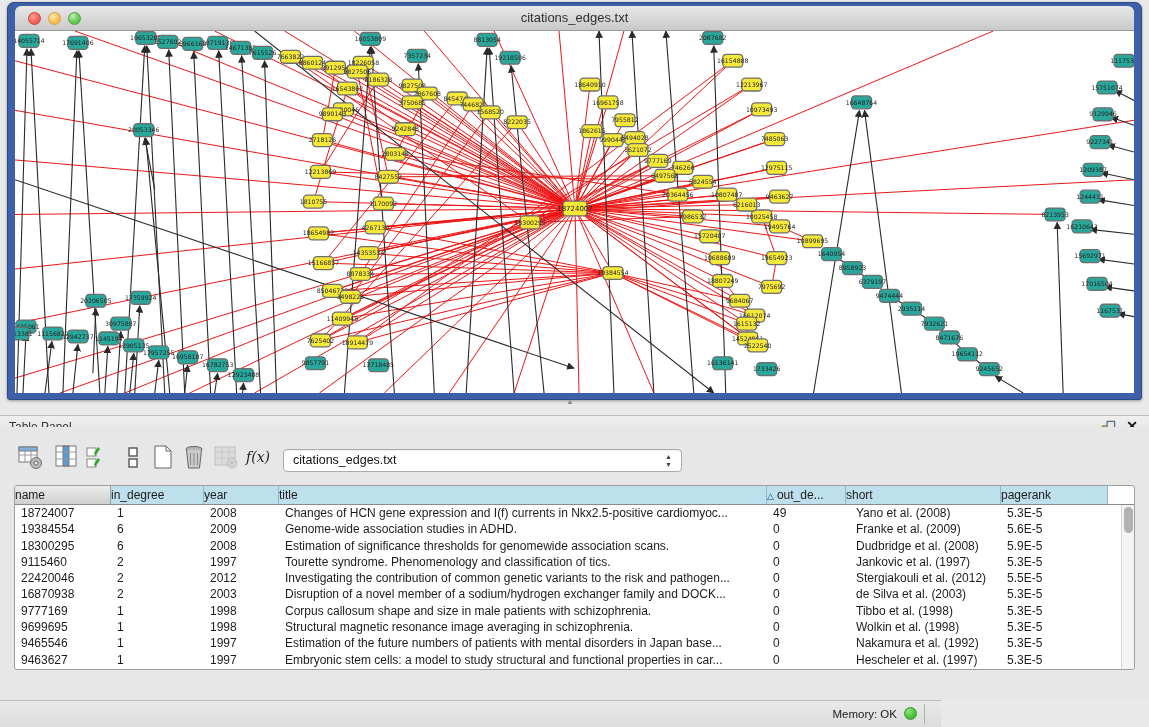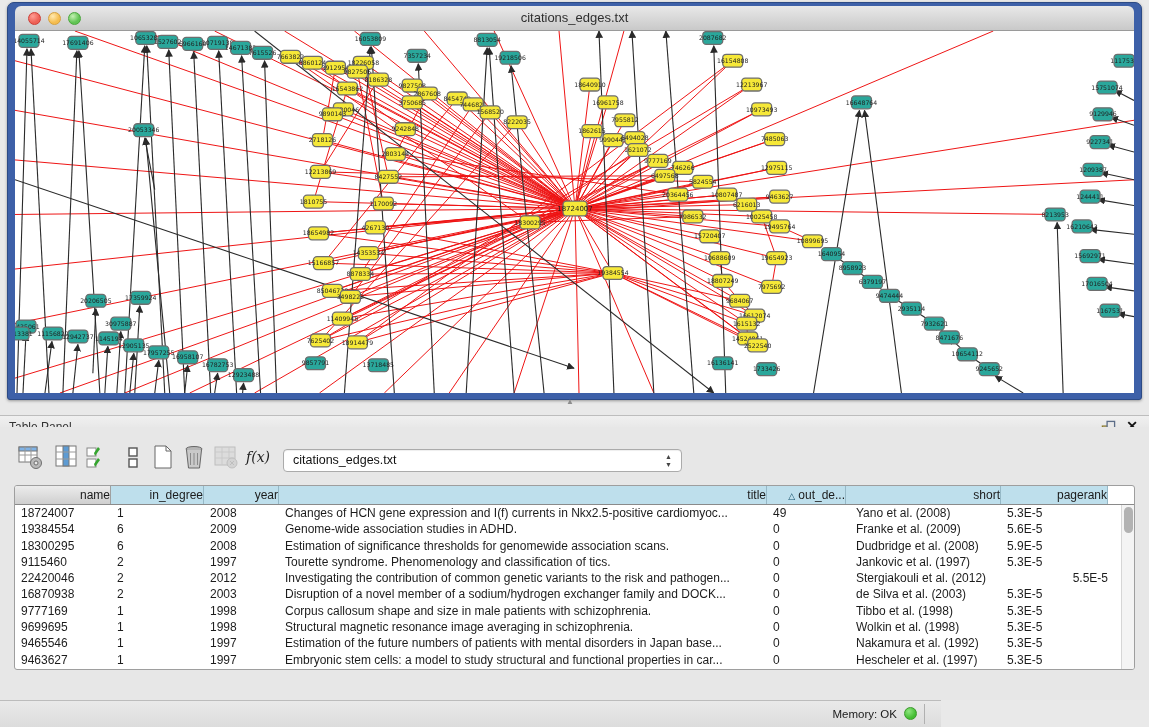--- a/index.html
+++ b/index.html
@@ -39,21 +39,21 @@
   .combo { position:absolute; left:283px; top:22px; width:399px; height:23px; background:#fff;
     border:1px solid #ababab; border-radius:4px; font-size:12.5px; color:#111;
     line-height:21px; padding-left:9px; box-shadow:inset 0 1px 1px rgba(0,0,0,.07); }
   .combo .arrows { position:absolute; right:9px; top:3px; font-size:7px; line-height:8px; color:#444; text-align:center; }
 
   
   .dtable { position:absolute; left:14px; top:58px; width:1121px; height:185px;
     background:#fff; border:1px solid #9e9e9e; border-radius:3px; overflow:hidden; }
   .thead { display:flex; height:19px; border-bottom:1px solid #8a8a8a; }
   .th { background:#bedfec; border-right:1px solid #96b8c6; font-size:12px; color:#1b1b1b;
-    text-align:right; line-height:18px; overflow:hidden; white-space:nowrap; flex:0 0 auto; }
+    text-align:left; line-height:18px; overflow:hidden; white-space:nowrap; flex:0 0 auto; }
   .th.first { background:linear-gradient(#ececec,#cfcfcf); border-right:1px solid #a0a0a0; }
   .th .sort { font-size:9px; color:#14506b; margin-right:3px; }
   .tbody { position:relative; }
   .tr { display:flex; height:16.3px; }
   .td { font-size:12px; color:#1c1c1c; line-height:16px; white-space:nowrap; overflow:hidden;
     padding-left:6px; flex:0 0 auto; }
   .vscroll { position:absolute; right:0; top:19px; bottom:0; width:13px; background:#f4f4f4; border-left:1px solid #d6d6d6; }
   .vscroll .thumb { position:absolute; left:1.5px; top:2px; width:9px; height:26px; background:#b2b2b2; border-radius:5px; }
 
   
@@ -895,21 +895,21 @@
           <div class="td" style="width: 155px; padding-left: 10px;">Jankovic et al. (1997)</div>
           <div class="td" style="width: 107px;">5.3E-5</div>
         </div>
         <div class="tr">
           <div class="td" style="width: 96px;">22420046</div>
           <div class="td" style="width: 93px;">2</div>
           <div class="td" style="width: 75px;">2012</div>
           <div class="td" style="width: 488px;">Investigating the contribution of common genetic variants to the risk and pathogen...</div>
           <div class="td" style="width: 79px;">0</div>
           <div class="td" style="width: 155px; padding-left: 10px;">Stergiakouli et al. (2012)</div>
-          <div class="td" style="width: 107px; text-align: right;">5.5E-5</div>
+          <div class="td" style="width: 107px;">5.5E-5</div>
         </div>
         <div class="tr">
           <div class="td" style="width: 96px;">16870938</div>
           <div class="td" style="width: 93px;">2</div>
           <div class="td" style="width: 75px;">2003</div>
           <div class="td" style="width: 488px;">Disruption of a novel member of a sodium/hydrogen exchanger family and DOCK...</div>
           <div class="td" style="width: 79px;">0</div>
           <div class="td" style="width: 155px; padding-left: 10px;">de Silva et al. (2003)</div>
           <div class="td" style="width: 107px;">5.3E-5</div>
         </div>

